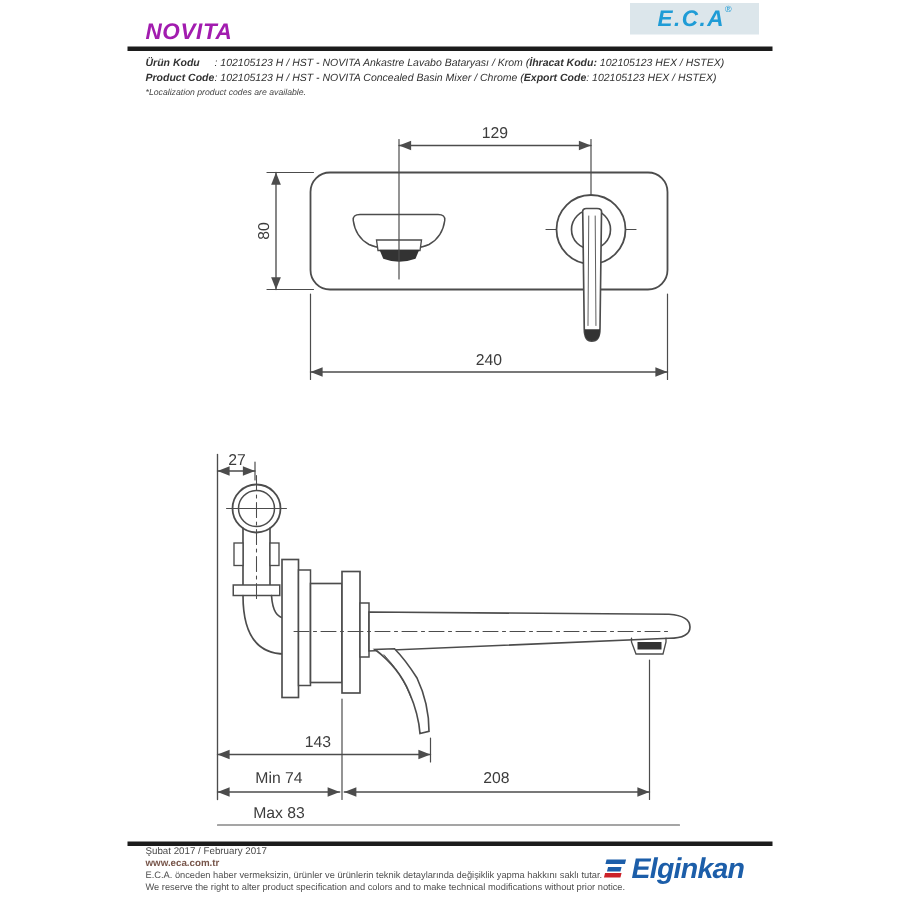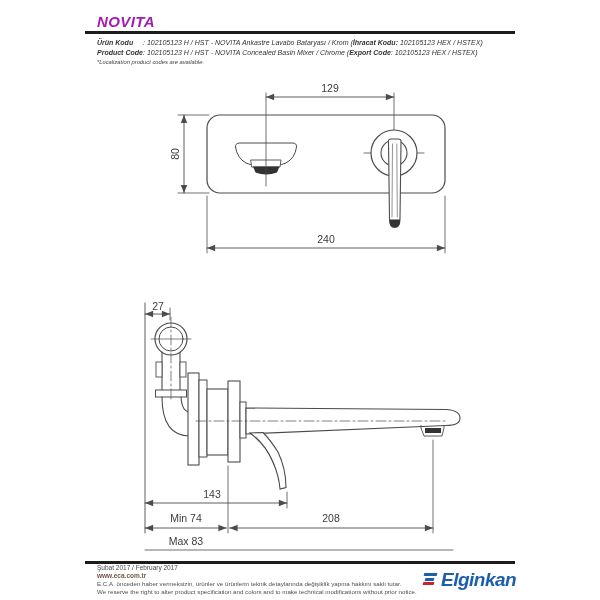--- a/index.html
+++ b/index.html
@@ -22,33 +22,37 @@
   .b{font-weight:bold;}
   .pnote{font-size:5.8px;color:#444;margin-top:1px;}
   
   .drawing{position:absolute;left:0;top:80px;}
   .dimtxt{font-family:"Liberation Sans", sans-serif;font-size:10.5px;fill:#3c3c3c;stroke:none;}
   
   .footer{position:absolute;left:97px;top:564px;font-size:6.5px;color:#4a4a4a;}
   .f-date{height:8px;line-height:8px;}
   .f-web{height:8px;line-height:8px;font-weight:bold;color:#77554a;}
   .f-small{font-size:6.2px;line-height:7.6px;color:#4f4f4f;}
-  .elginkan{position:absolute;left:422px;top:569px;display:flex;align-items:center;gap:4px;}
+  .elginkan{position:absolute;left:402px;top:569px;display:flex;align-items:center;gap:4px;}
   .bars{display:flex;flex-direction:column;}
   .bar{height:3px;margin-bottom:1.5px;transform:skewX(-14deg);}
   .bar1{width:13px;background:#1c5ea9;margin-left:2px;}
   .bar2{width:9px;background:#1c5ea9;margin-left:3px;}
   .bar3{width:11px;background:#cc2229;margin-left:1px;}
   .elg-text{font-size:19px;font-weight:bold;font-style:italic;color:#1c5ea9;letter-spacing:-0.5px;}
 </style>
 </head>
 <body>
 
 <div class="page">
 
+  <div class="eca-box">
+    <span class="eca-text">E.C.A</span>
+      <span class="eca-reg">®</span>
+  </div>
   <div class="title">NOVITA</div>
   <div class="rule rule-top"></div>
 
   <div class="product">
     <div class="pline">
       <span class="plabel">Ürün Kodu</span><span>: </span><span>102105123 H / HST - NOVITA Ankastre Lavabo Bataryası / Krom (</span><span class="b">İhracat Kodu:</span><span> 102105123 HEX / HSTEX)</span>
     </div>
     <div class="pline">
       <span class="plabel">Product Code</span><span>: </span><span>102105123 H / HST - NOVITA Concealed Basin Mixer / Chrome (</span><span class="b">Export Code</span><span>: 102105123 HEX / HSTEX)</span>
     </div>

